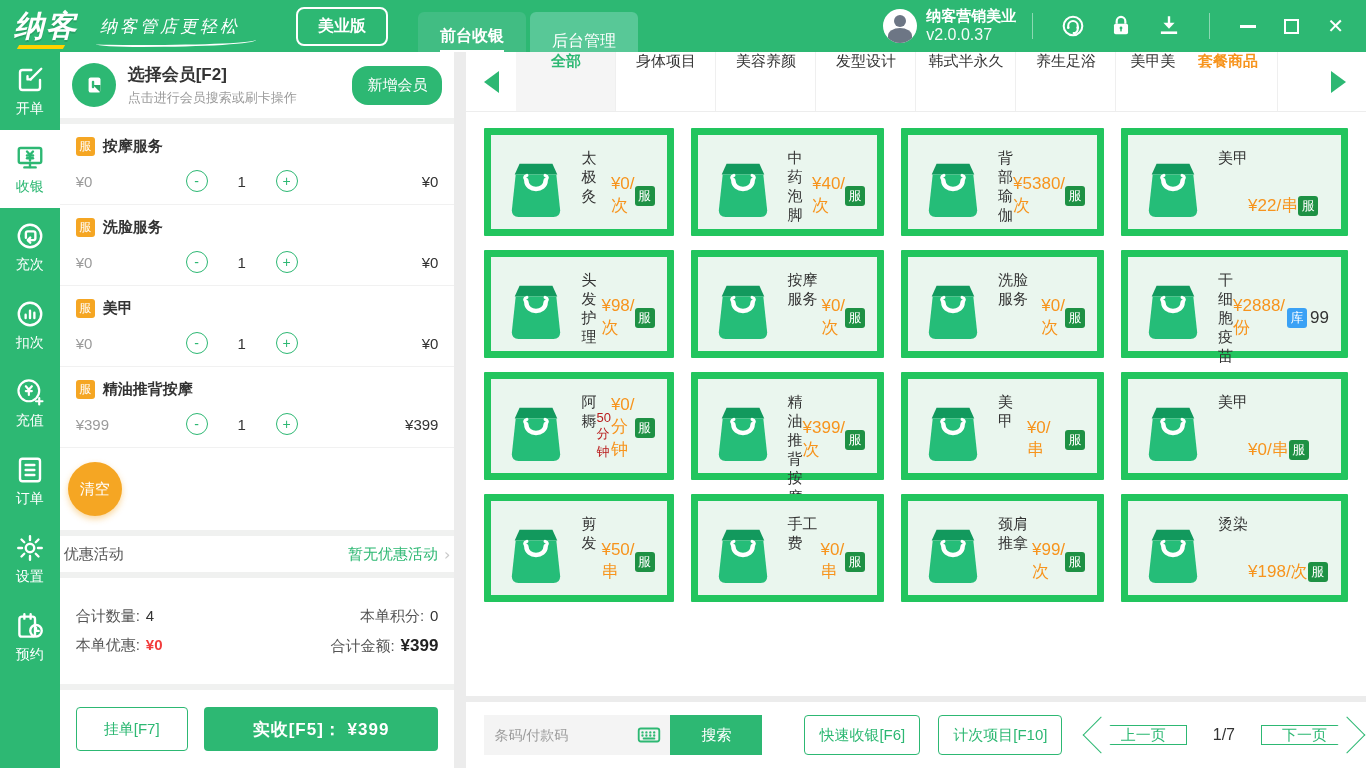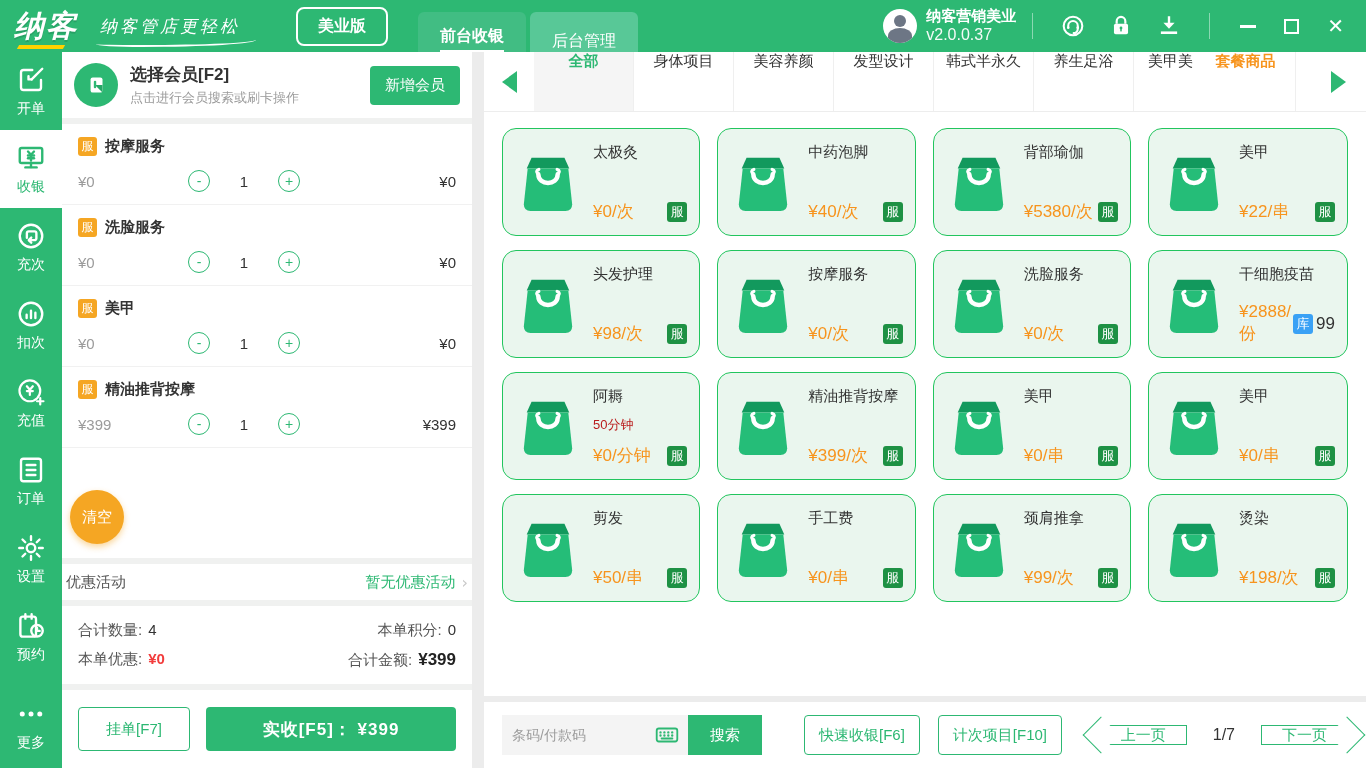--- a/index.html
+++ b/index.html
@@ -54,42 +54,42 @@
   
   .cart { width:410px; background:#fff; display:flex; flex-direction:column; min-height:0; }
   .gapbar { height:6px; background:#f0f1f0; flex:0 0 6px; }
   .member { height:66px; display:flex; align-items:center; padding:0 12px; cursor:pointer; }
   .member-ic { width:44px; height:44px; border-radius:50%; background:#2db873; display:flex;
     align-items:center; justify-content:center; flex:0 0 44px; }
   .member-ic svg { width:26px; height:26px; }
   .member-txt { margin-left:12px; }
   .member-title { font-size:17px; font-weight:bold; color:#333; }
   .member-sub { font-size:13px; color:#9b9b9b; margin-top:3px; }
-  .add-member { margin-left:auto; background:#2db873; color:#fff; border:none; border-radius:4px;
+  .add-member { margin-left:auto; background:#2db873; color:#fff; border:none; border-radius:16px;
     font-size:15px; padding:10px 15px; cursor:pointer; }
   .cart-items { flex:1; display:flex; flex-direction:column; overflow:hidden; }
   .cart-item { border-bottom:1px solid #f1f1f1; padding:13px 16px 12px; cursor:pointer; }
   .ci-top { display:flex; align-items:center; gap:8px; }
   .ci-badge { width:19px; height:19px; border-radius:3px; background:#f5a623; color:#fff; font-size:12px;
     display:flex; align-items:center; justify-content:center; flex:0 0 19px; }
   .ci-name { font-size:15px; font-weight:bold; color:#333; }
   .ci-bottom { display:flex; align-items:center; margin-top:14px; }
   .ci-price { color:#9b9b9b; font-size:15px; width:110px; }
   .qty-btn { width:22px; height:22px; border-radius:50%; border:1px solid #2db873; background:#fff;
     color:#2db873; font-size:14px; line-height:1; cursor:pointer; }
   .qty-num { width:68px; text-align:center; font-size:15px; color:#333; }
   .ci-amount { margin-left:auto; font-size:15px; color:#333; }
   .clear-zone { margin-top:auto; padding:0 0 14px 8px; }
   .clear-btn { width:54px; height:54px; border-radius:50%; border:none; background:#f5a623; color:#fff;
     font-size:15px; cursor:pointer; box-shadow:0 3px 6px rgba(245,166,35,.45); }
   .promo-row { height:36px; display:flex; align-items:center; padding:0 4px; }
   .promo-label { font-size:15px; color:#555; }
   .promo-value { margin-left:auto; font-size:15px; color:#2db873; cursor:pointer; display:flex; align-items:center; }
   .promo-chev { color:#c9c9c9; font-size:16px; margin-left:6px; font-family:"DejaVu Sans",sans-serif; }
-  .summary { padding:10px 16px; }
+  .summary { padding:24px 16px; }
   .sum-row { display:flex; justify-content:space-between; align-items:center; height:29px; font-size:15px; color:#555; }
   .sum-val { color:#333; margin-left:6px; }
   .sum-red { color:#f23c3c; font-weight:bold; margin-left:6px; }
   .sum-total { color:#222; font-weight:bold; font-size:17px; margin-left:6px; }
   .cart-actions { flex:0 0 70px; display:flex; align-items:center; padding:17px 16px; gap:16px; }
   .hold-btn { width:112px; height:44px; background:#fff; border:1px solid #2db873; color:#2db873;
     font-size:15px; border-radius:4px; cursor:pointer; }
   .pay-btn { flex:1; height:44px; background:#2db873; border:none; color:#fff; font-size:17px;
     font-weight:bold; border-radius:4px; cursor:pointer; letter-spacing:1px; }
 
@@ -101,43 +101,43 @@
   .tri-left { width:0; height:0; border-top:11px solid transparent; border-bottom:11px solid transparent; border-right:15px solid #2db873; }
   .tri-right { width:0; height:0; border-top:11px solid transparent; border-bottom:11px solid transparent; border-left:15px solid #2db873; }
   .cat-tabs { display:flex; overflow:hidden; }
   .cat-tab { flex:0 0 100px; display:flex; align-items:flex-start; justify-content:center; font-size:15px;
     color:#333; cursor:pointer; border-right:1px solid #efefef; white-space:nowrap; }
   .cat-tab.active { background:#f5f5f5; color:#2db873; font-weight:bold; }
   .cat-tab.truncated { flex:0 0 62px; overflow:hidden; justify-content:flex-start; padding-left:14px; border-right:none; }
   .cat-tab.highlight { color:#f7941d; font-weight:bold; }
   .grid-wrap { flex:1; padding:16px 18px; overflow:hidden; }
   .grid { display:grid; grid-template-columns:repeat(4,1fr); grid-auto-rows:108px; gap:14px 17px; }
-  .product-card { background:#eaf6ee; border:1px solid #22c55e; border-radius:14px; position:relative;
-    padding:14px 12px 12px 90px; cursor:pointer; display:flex; flex-direction:column; }
+  .product-card { background:#eaf6ee; border:7px solid #22c55e; border-radius:1px; position:relative;
+    padding:14px 12px 12px 90px; cursor:pointer; display:flex; }
   .bag { position:absolute; left:16px; top:22px; width:58px; height:62px; }
   .bag svg { width:100%; height:100%; }
   .p-name { font-size:15px; color:#333; }
   .p-note { font-size:13px; color:#b91c1c; margin-top:auto; }
   .p-bottom { display:flex; align-items:center; margin-top:auto; }
   .p-price { font-size:17px; color:#f7941d; }
   .p-badge { width:20px; height:20px; border-radius:3px; color:#fff; font-size:13px; display:flex;
     align-items:center; justify-content:center; margin-left:auto; flex:0 0 20px; }
   .p-badge.svc { background:#1e9144; }
   .p-badge.stock { background:#3aa1f5; margin-left:2px; }
   .p-stock { font-size:17px; color:#333; margin-left:3px; }
 
   .cat-divider { height:6px; background:#ececec; flex:0 0 6px; }
   .cat-footer { flex:0 0 66px; display:flex; align-items:center; padding:0 18px; }
   .scan-box { display:flex; }
   .scan-input { width:152px; height:40px; background:#f4f4f4; border:none; outline:none; font-size:14px;
     padding:0 8px 0 10px; color:#333; font-family:inherit; }
   .scan-input::placeholder { color:#9b9b9b; }
   .kb-icon { width:34px; height:40px; background:#f4f4f4; display:flex; align-items:center; color:#2db873; cursor:pointer; }
   .kb-icon svg { width:26px; height:26px; }
-  .search-btn { width:74px; height:40px; background:#2db873; color:#fff; border:none; font-size:15px; cursor:pointer; }
+  .search-btn { width:92px; height:40px; background:#2db873; color:#fff; border:none; font-size:15px; cursor:pointer; }
   .outline-btn { height:40px; border:1px solid #2db873; color:#2db873; background:#fff; border-radius:4px;
     font-size:15px; padding:0 14px; cursor:pointer; }
   .quick-btn { margin-left:42px; }
   .count-btn { margin-left:18px; }
   .pager { margin-left:auto; display:flex; align-items:center; }
   .page-btn { position:relative; height:20px; border:1px solid #2db873; color:#2db873; background:#fff;
     font-size:15px; padding:0 20px; cursor:pointer; }
   .page-btn::before, .page-btn::after { content:""; position:absolute; top:50%; width:25px; height:25px;
     background:#fff; transform-origin:center; }
   .page-btn.prev::before { left:-13px; transform:translateY(-50%) rotate(45deg);
@@ -268,28 +268,20 @@
     <span class="side-label">设置</span>
   </div>
         <div class="side-item">
     <span class="side-icon"><svg viewBox="0 0 24 24" fill="none" stroke="currentColor" stroke-width="1.9" stroke-linecap="round" stroke-linejoin="round">
               <rect x="3.5" y="4.5" width="12.5" height="16" rx="2"></rect>
               <path d="M7.5 2.5v3.6M12.5 2.5v3.6"></path>
               <circle cx="16.8" cy="15.8" r="4.6"></circle>
               <path d="M16.8 13.5v2.4h2.1"></path>
             </svg></span>
     <span class="side-label">预约</span>
-  </div>
-        <div class="side-item push-bottom">
-    <span class="side-icon"><svg viewBox="0 0 24 24">
-              <circle cx="5" cy="12" r="2" fill="currentColor"></circle>
-              <circle cx="12" cy="12" r="2" fill="currentColor"></circle>
-              <circle cx="19" cy="12" r="2" fill="currentColor"></circle>
-            </svg></span>
-    <span class="side-label">更多</span>
   </div>
       </nav>
 
     <section class="cart">
       <div class="member">
         <span class="member-ic">
           <svg viewBox="0 0 24 24">
               <rect x="7" y="5" width="11" height="14" rx="2" fill="#ffffff"></rect>
           <path d="M18 19 L11 12 L18 12 Z" fill="#26a766"></path>
           <rect x="10" y="8" width="2.2" height="7" rx="1" fill="#2db873"></rect>

